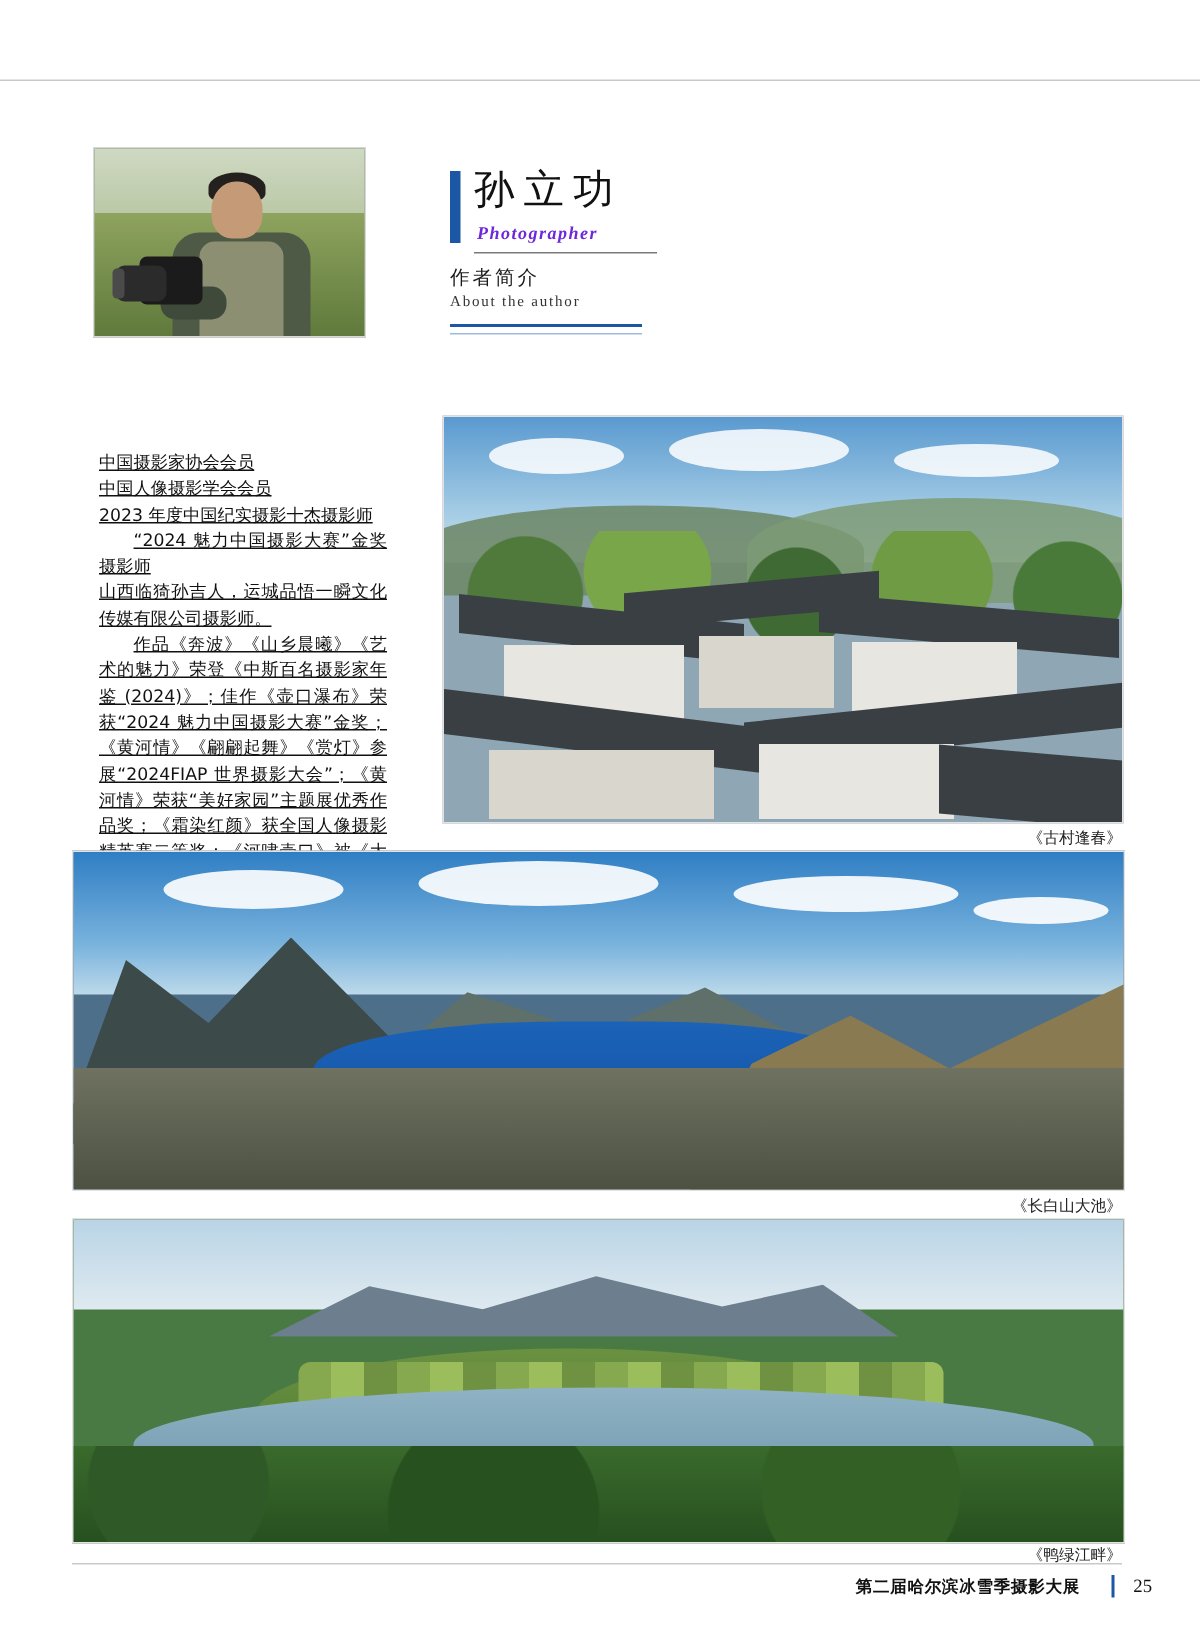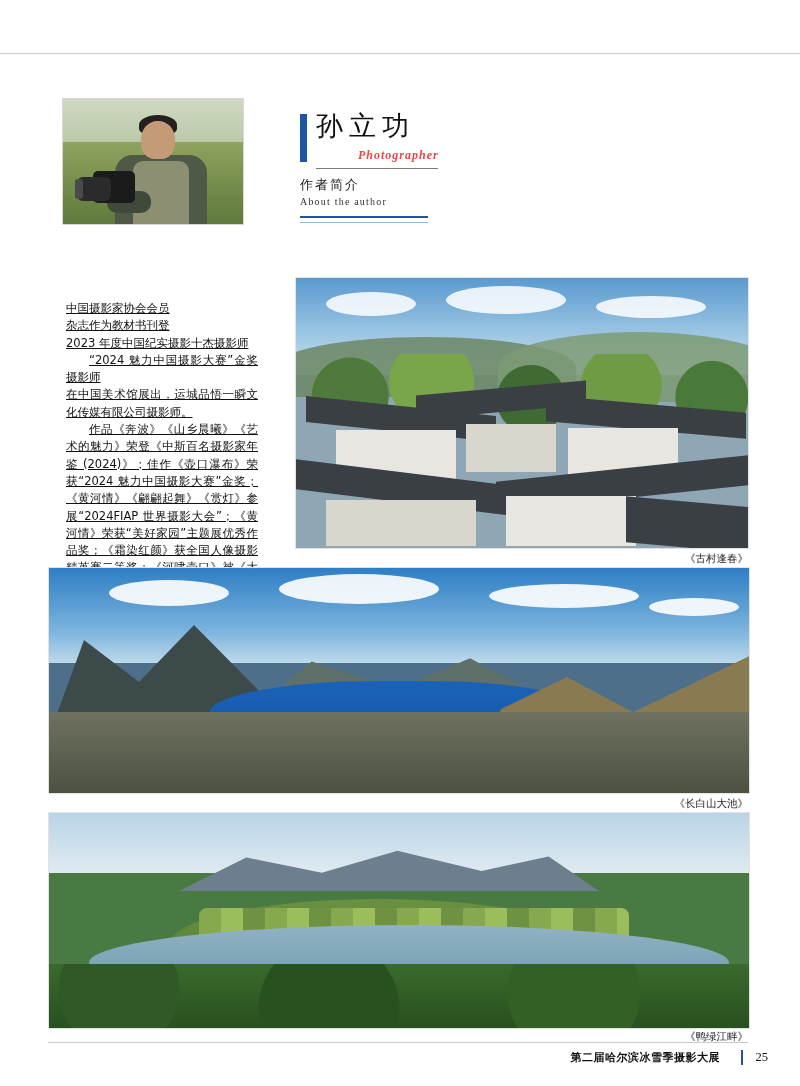--- a/index.html
+++ b/index.html
@@ -136,23 +136,22 @@
     font-weight: normal;
   }
   .name-en {
     position: absolute;
     left: 18px;
     top: 40px;
     font-size: 12px;
     font-style: italic;
     font-weight: bold;
     letter-spacing: 1px;
-    color: #ef4444;
+    color: #6d28d9;
     font-family: "Liberation Serif", serif;
-    margin-left: 40px;
   }
   .name-underline {
     position: absolute;
     left: 16px;
     top: 60px;
     width: 122px;
     height: 1px;
     background: #7a7a7a;
   }
   .about-cn {
@@ -334,24 +333,24 @@
     <span class="name-en">Photographer</span>
     <span class="name-underline"></span>
   </div>
   <div class="about-cn">作者简介</div>
   <div class="about-en">About the author</div>
   <div class="about-rule"></div>
   <div class="about-rule2"></div>
 
   <div class="bio">
     <p>中国摄影家协会会员</p>
-    <p>杂志作为教材书刊登</p>
+    <p>中国人像摄影学会会员</p>
     <p>2023 年度中国纪实摄影十杰摄影师</p>
     <p class="indent">“2024 魅力中国摄影大赛”金奖摄影师</p>
-    <p>在中国美术馆展出，运城品悟一瞬文化传媒有限公司摄影师。</p>
+    <p>山西临猗孙吉人，运城品悟一瞬文化传媒有限公司摄影师。</p>
     <p class="indent">作品《奔波》《山乡晨曦》《艺术的魅力》荣登《中斯百名摄影家年鉴 (2024)》；佳作《壶口瀑布》荣获“2024 魅力中国摄影大赛”金奖；《黄河情》《翩翩起舞》《赏灯》参展“2024FIAP 世界摄影大会”；《黄河情》荣获“美好家园”主题展优秀作品奖；《霜染红颜》获全国人像摄影精英赛二等奖；《河啸壶口》被《大众摄影》杂志作为教材书刊登；《山乡晨曦》《河啸壶口》在中国美术馆展出；《一抹晨光》《一往无前》《筋骨》在《大众摄影》杂志刊登；多幅作品在全国摄影展获奖！</p>
   </div>
 
   <div class="photo" id="photo1">
     <div class="p1-sky"></div>
     <div class="p1-cloud" style="left:30px; top:14px; width:90px; height:24px;"></div>
     <div class="p1-cloud" style="left:150px; top:8px; width:120px; height:28px;"></div>
     <div class="p1-cloud" style="left:300px; top:18px; width:110px; height:22px;"></div>
     <div class="p1-hill"></div>
     <div class="p1-hill2"></div>

